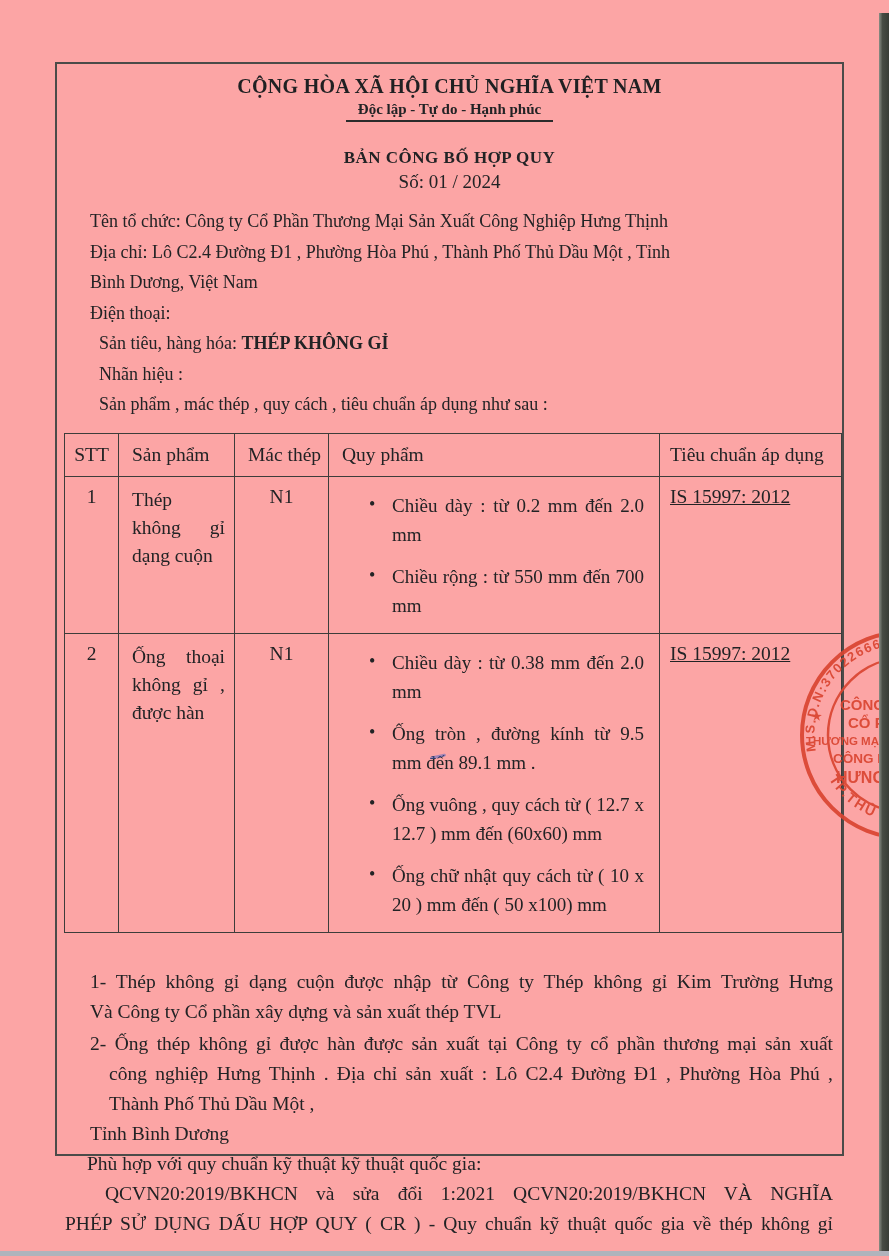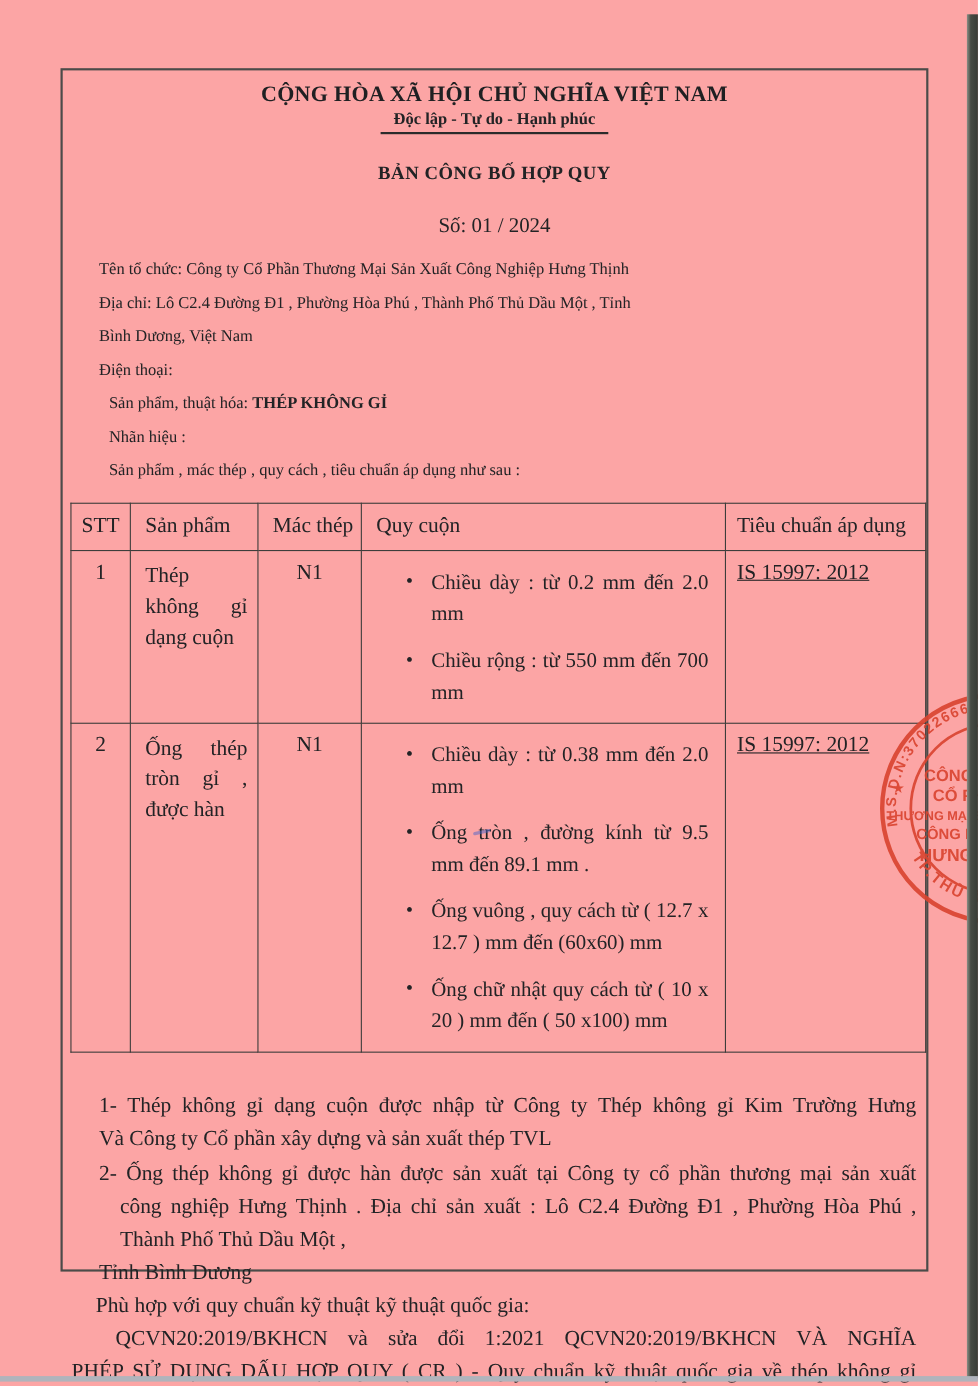--- a/index.html
+++ b/index.html
@@ -14,22 +14,22 @@
   .frame{
     position:absolute;left:55px;top:62px;
     width:789px;height:1094px;
     border:2px solid #4b4b49;
     box-sizing:border-box;
   }
   .nat-title{margin-top:11px;text-align:center;font-weight:bold;font-size:20px;letter-spacing:.3px;color:#1f2022;}
   .motto-wrap{text-align:center;margin-top:2px;}
   .motto{display:inline-block;font-weight:bold;font-size:15px;border-bottom:2px solid #2b2b2b;padding:0 12px 2px;}
   .doc-title{text-align:center;font-weight:bold;font-size:17px;margin-top:26px;letter-spacing:.5px;}
-  .doc-no{text-align:center;font-size:19px;margin-top:27px;}
-  .info{margin:13px 10px 0 33px;font-size:15px;line-height:30.5px;}
+  .doc-no{text-align:center;font-size:19px;margin-top:3px;}
+  .info{margin:13px 10px 0 33px;font-size:18px;line-height:30.5px;}
   .ind{margin-left:9px;}
   .b{font-weight:bold;}
   .doc-table{
     margin:13px 0 0 7px;border-collapse:collapse;table-layout:fixed;
     width:777px;font-size:19.5px;
   }
   .doc-table th,.doc-table td{border:1.4px solid #3d3d3b;font-weight:normal;}
   .doc-table th{text-align:left;padding:6px 6px 6px 13px;height:30px;}
   th.c,td.c{text-align:center;padding-left:2px;padding-right:2px;}
   td{vertical-align:top;}
@@ -69,56 +69,56 @@
       <span class="motto">Độc lập - Tự do - Hạnh phúc</span>
     </div>
     <div class="doc-title">BẢN CÔNG BỐ HỢP QUY</div>
     <div class="doc-no">Số: 01 / 2024</div>
 
     <div class="info">
       <div>Tên tổ chức: Công ty Cổ Phần Thương Mại Sản Xuất Công Nghiệp Hưng Thịnh</div>
       <div>Địa chỉ: Lô C2.4 Đường Đ1 , Phường Hòa Phú , Thành Phố Thủ Dầu Một , Tỉnh</div>
       <div>Bình Dương, Việt Nam</div>
       <div>Điện thoại:</div>
-      <div class="ind"><span>Sản phẩm, thuật hóa: </span><span class="b">THÉP KHÔNG GỈ</span></div>
+      <div class="ind"><span>Sản tiêu, hàng hóa: </span><span class="b">THÉP KHÔNG GỈ</span></div>
       <div class="ind">Nhãn hiệu :</div>
       <div class="ind">Sản phẩm , mác thép , quy cách , tiêu chuẩn áp dụng như sau :</div>
     </div>
 
     <table class="doc-table">
       <colgroup>
         <col style="width:54px">
           <col style="width:116px">
           <col style="width:94px">
           <col style="width:331px">
           <col style="width:182px">
       </colgroup>
       <tbody>
           <tr>
         <th class="c">STT</th>
         <th>Sản phẩm</th>
         <th>Mác thép</th>
-        <th>Quy cuộn</th>
+        <th>Quy phẩm</th>
         <th style="padding-left:10px">Tiêu chuẩn áp dụng</th>
       </tr>
       <tr class="r1">
         <td class="stt">1</td>
         <td class="sp">Thép không gỉ dạng cuộn</td>
         <td class="mt">N1</td>
         <td class="qc">
           <ul class="qcl">
             <li>Chiều dày : từ 0.2 mm đến 2.0 mm</li>
             <li>Chiều rộng : từ 550 mm đến 700 mm</li>
           </ul>
         </td>
         <td class="tc">IS 15997: 2012</td>
       </tr>
       <tr class="r2">
         <td class="stt">2</td>
-        <td class="sp">Ống thép tròn gỉ , được hàn</td>
+        <td class="sp">Ống thoại không gỉ , được hàn</td>
         <td class="mt">N1</td>
         <td class="qc">
           <ul class="qcl">
             <li>Chiều dày : từ 0.38 mm đến 2.0 mm</li>
             <li>Ống tròn , đường kính từ 9.5 mm đến 89.1 mm .</li>
             <li>Ống vuông , quy cách từ ( 12.7 x 12.7 ) mm đến (60x60) mm</li>
             <li>Ống chữ nhật quy cách từ ( 10 x 20 ) mm đến ( 50 x100) mm</li>
           </ul>
         </td>
         <td class="tc">IS 15997: 2012</td>

